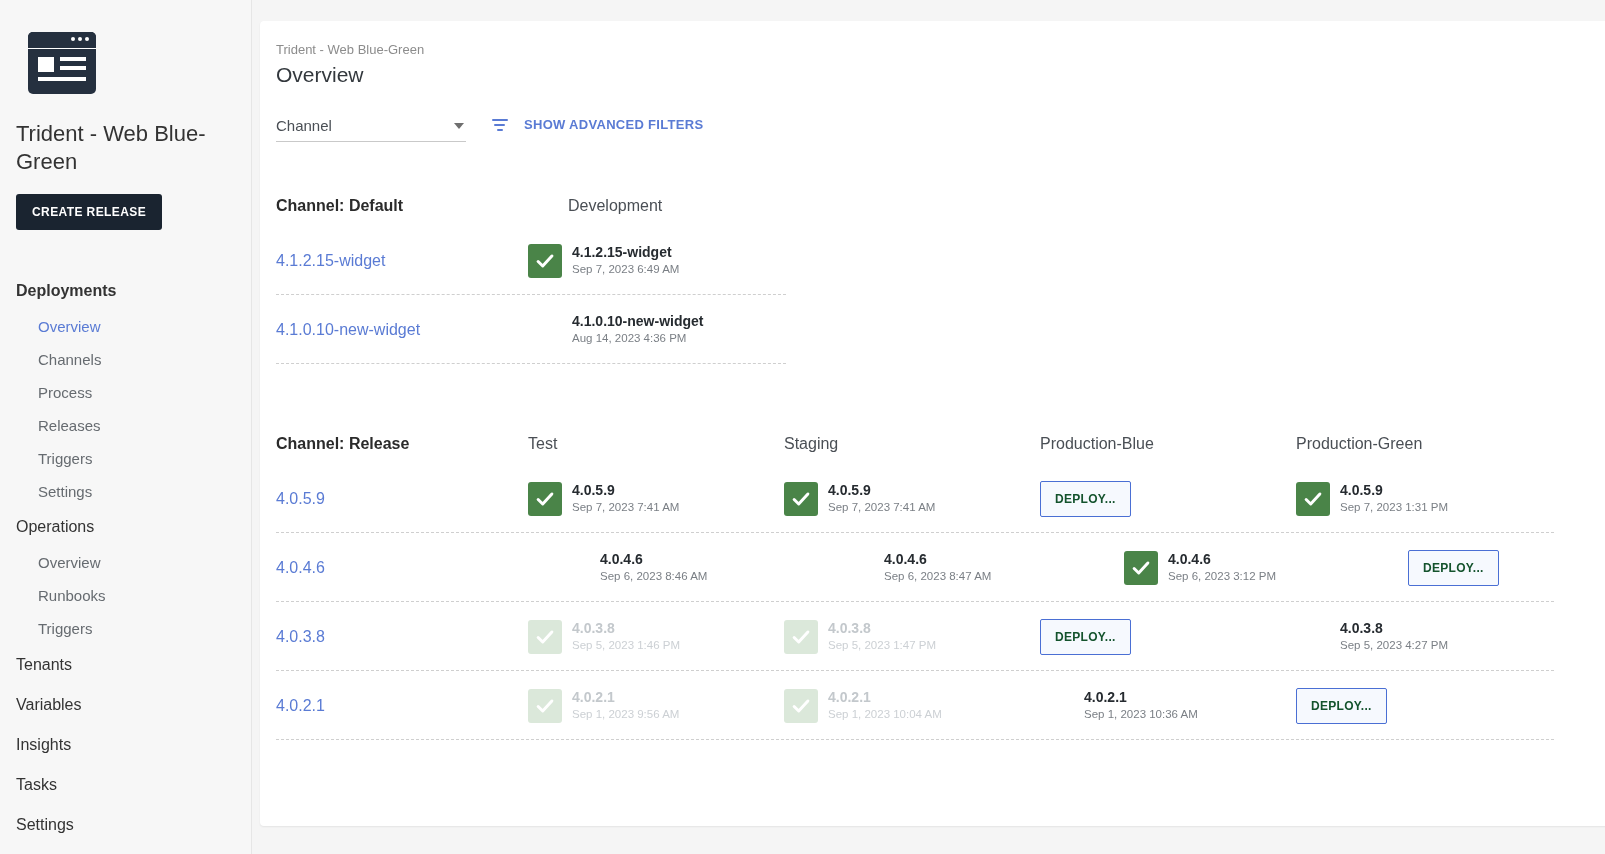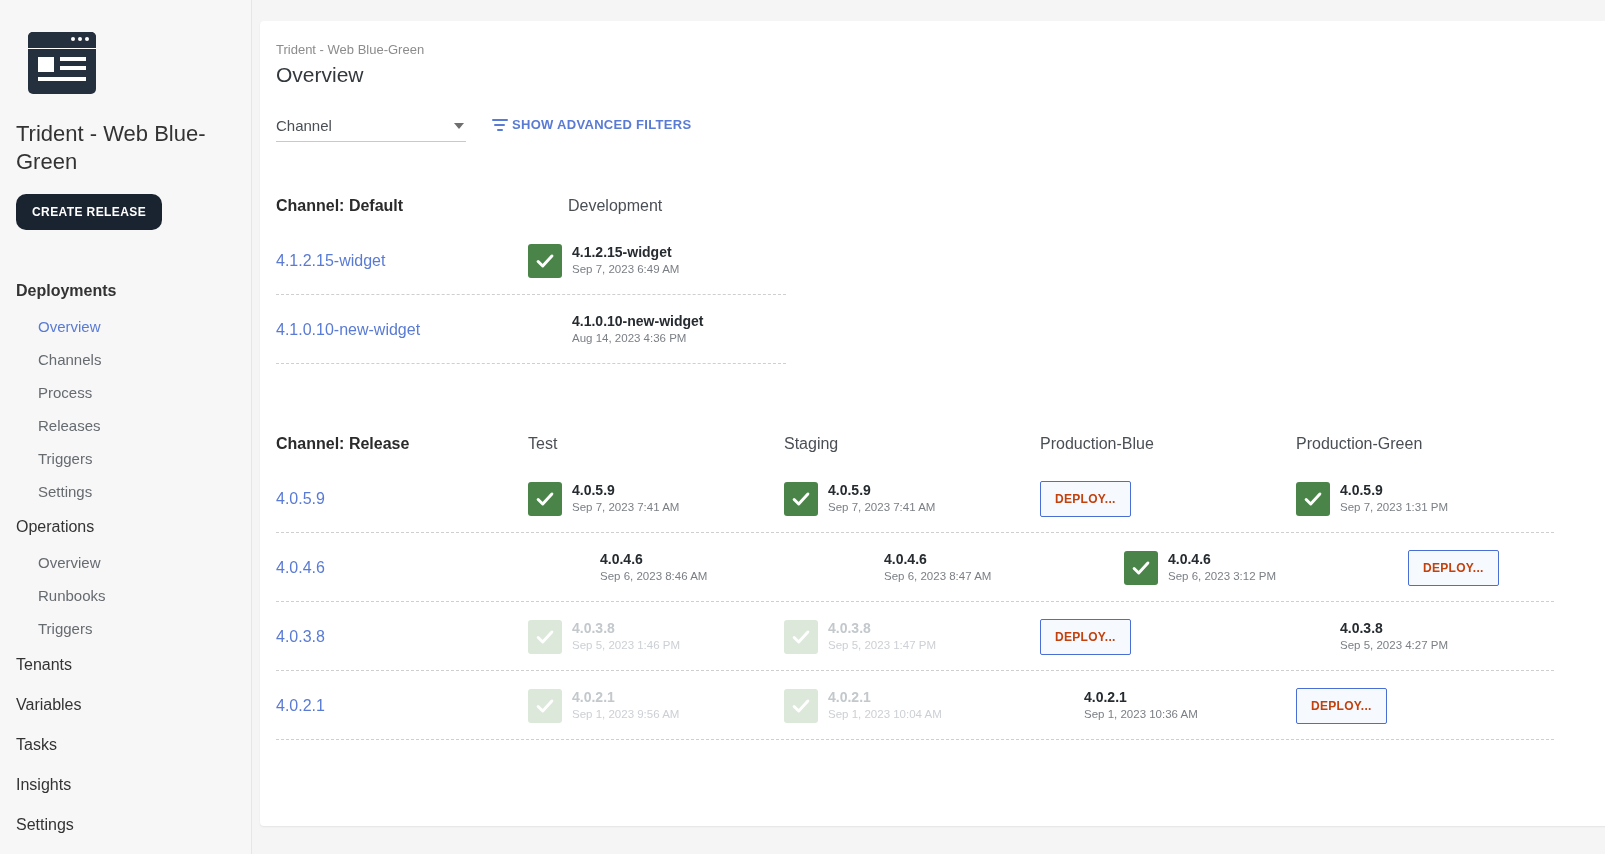--- a/index.html
+++ b/index.html
@@ -40,21 +40,21 @@
   .logo .l2 { position: absolute; left: 32px; top: 34px; width: 26px; height: 4px; background: #fff; }
   .logo .l3 { position: absolute; left: 10px; top: 45px; width: 48px; height: 4px; background: #fff; }
 
   .project-title {
     font-size: 22px; line-height: 28px; color: #333333;
     padding: 26px 30px 0 16px; font-weight: 400;
   }
   .create-release {
     margin: 18px 0 0 16px;
     background: #1a2430; color: #ffffff;
-    border: none; border-radius: 10px;
+    border: none; border-radius: 3px;
     font-size: 12px; font-weight: 700; letter-spacing: .4px;
     padding: 11px 16px; cursor: pointer;
     font-family: "Liberation Sans", sans-serif;
   }
   .nav { margin-top: 42px; }
   .nav-group-label {
     font-size: 16px; color: #333; padding: 10px 0 10px 16px; font-weight: 400;
   }
   .nav-group-label.bold { font-weight: 700; }
   .nav-sub {
@@ -87,21 +87,21 @@
     display: flex; align-items: center; justify-content: space-between;
     padding-bottom: 7px; cursor: pointer;
   }
   .channel-select .label { font-size: 15px; color: #4a4f55; }
   .caret {
     width: 0; height: 0; border-left: 5px solid transparent;
     border-right: 5px solid transparent; border-top: 6px solid #6f6f6f;
     margin-right: 2px;
   }
   .adv-filters {
-    display: flex; align-items: center; gap: 4px;
+    display: flex; align-items: center; gap: 16px;
     margin-left: 26px; margin-bottom: 16px; cursor: pointer;
   }
   .filter-icon { width: 16px; height: 13px; position: relative; }
   .filter-icon i { position: absolute; left: 0; background: #5a7bd4; height: 2px; border-radius: 1px; display: block; }
   .filter-icon i:nth-child(1) { top: 1px; width: 16px; }
   .filter-icon i:nth-child(2) { top: 6px; width: 11px; left: 2px; }
   .filter-icon i:nth-child(3) { top: 11px; width: 6px; left: 5px; }
   .adv-filters span {
     font-size: 13px; color: #5a7bd4; font-weight: 600; letter-spacing: .3px;
   }
@@ -131,21 +131,21 @@
   .dep-text .ver { font-size: 14px; font-weight: 700; color: #262b30; line-height: 17px; }
   .dep-text .ts { font-size: 11.5px; color: #7a7f85; line-height: 16px; }
 
   
   .t-current .chk { background: #4a8448; }
   .t-old .chk { background: #dbe8da; }
   .t-old .dep-text .ver { color: #c3c8cc; }
   .t-old .dep-text .ts { color: #ccd0d4; }
 
   .deploy-btn {
-    border: 1px solid #4a6fd4; background: #f6f9fe; color: #c2410c;
+    border: 1px solid #4a6fd4; background: #f6f9fe; color: #14532d;
     font-size: 12px; font-weight: 700; letter-spacing: .3px;
     padding: 10px 14px; border-radius: 2px; cursor: pointer;
     font-family: "Liberation Sans", sans-serif;
   }
   .topstrip { position: absolute; left: 0; top: 0; width: 1605px; height: 1px; background: #e0e0e0; }
 </style>
 </head>
 <body>
 
 <div id="root">
@@ -179,22 +179,22 @@
       <div class="nav-sub">Triggers</div>
       <div class="nav-sub">Settings</div>
 
       <div class="nav-group-label">Operations</div>
       <div class="nav-sub">Overview</div>
       <div class="nav-sub">Runbooks</div>
       <div class="nav-sub">Triggers</div>
 
       <div class="nav-top">Tenants</div>
       <div class="nav-top">Variables</div>
+      <div class="nav-top">Insights</div>
       <div class="nav-top">Tasks</div>
-      <div class="nav-top">Insights</div>
       <div class="nav-top">Settings</div>
     </nav>
   </aside>
 
   <main class="main">
     <div class="card">
       <div class="breadcrumb">Trident - Web Blue-Green</div>
       <div class="page-title">Overview</div>
 
       <div class="filters">

